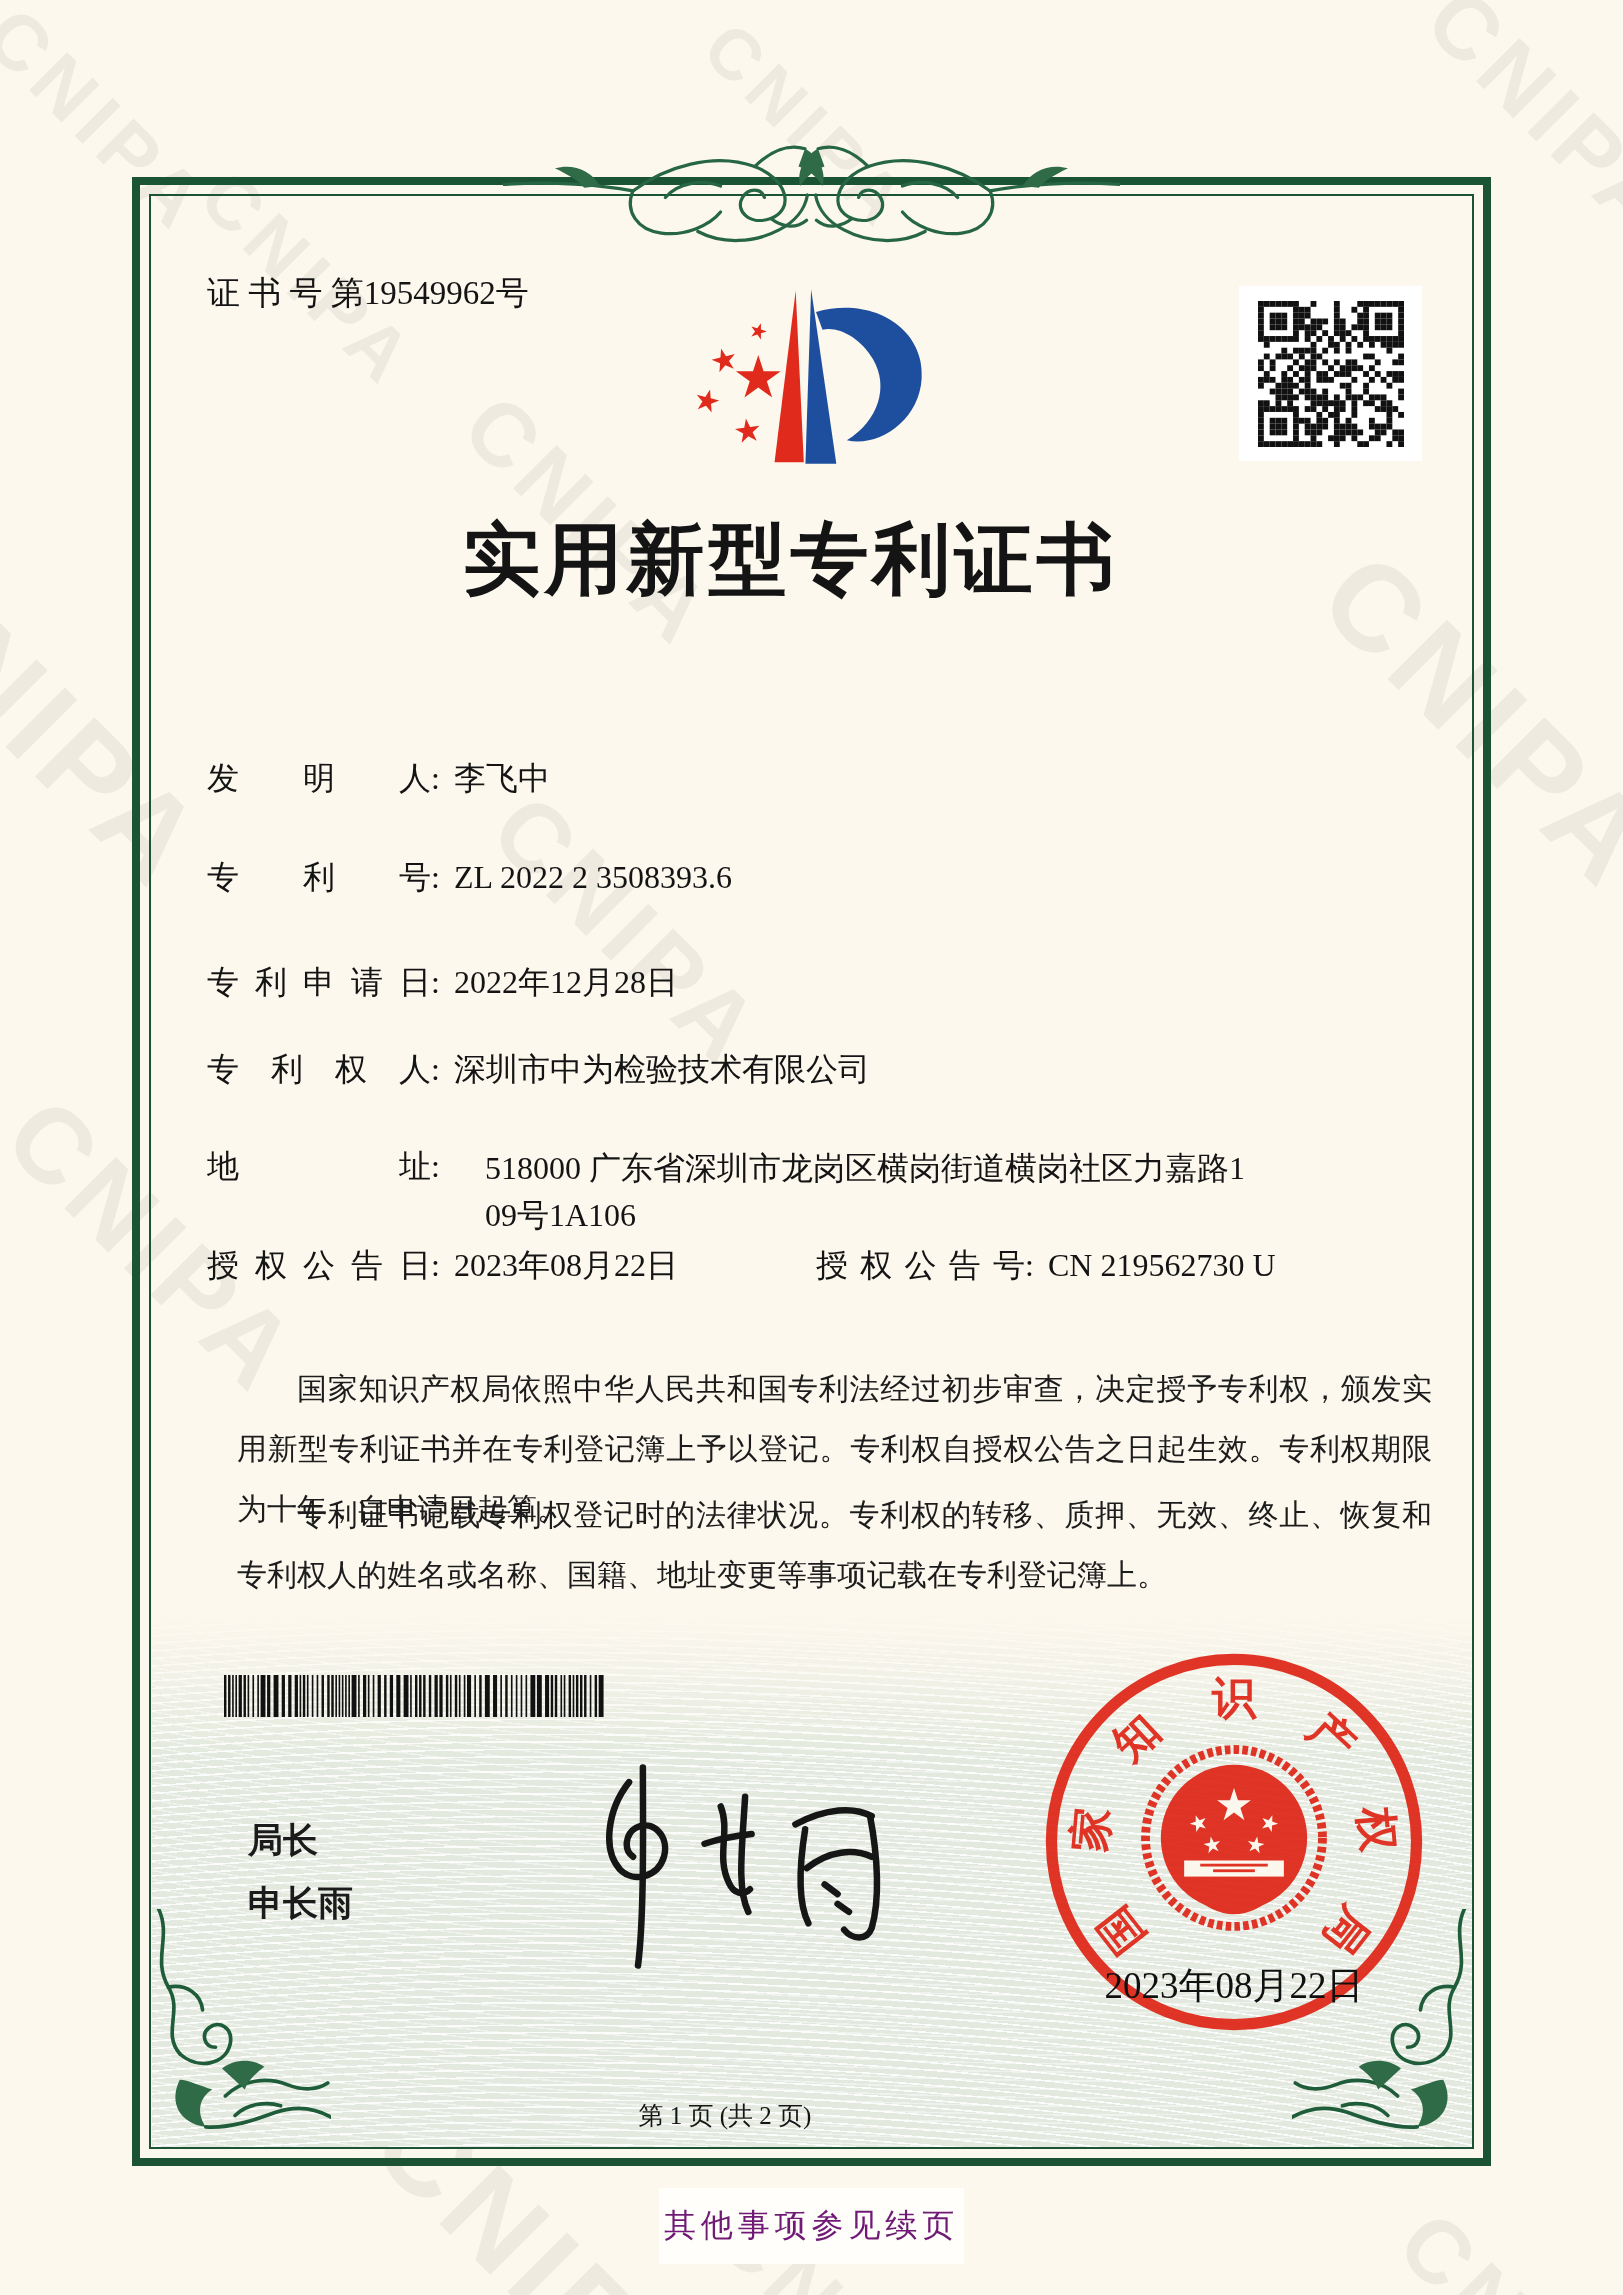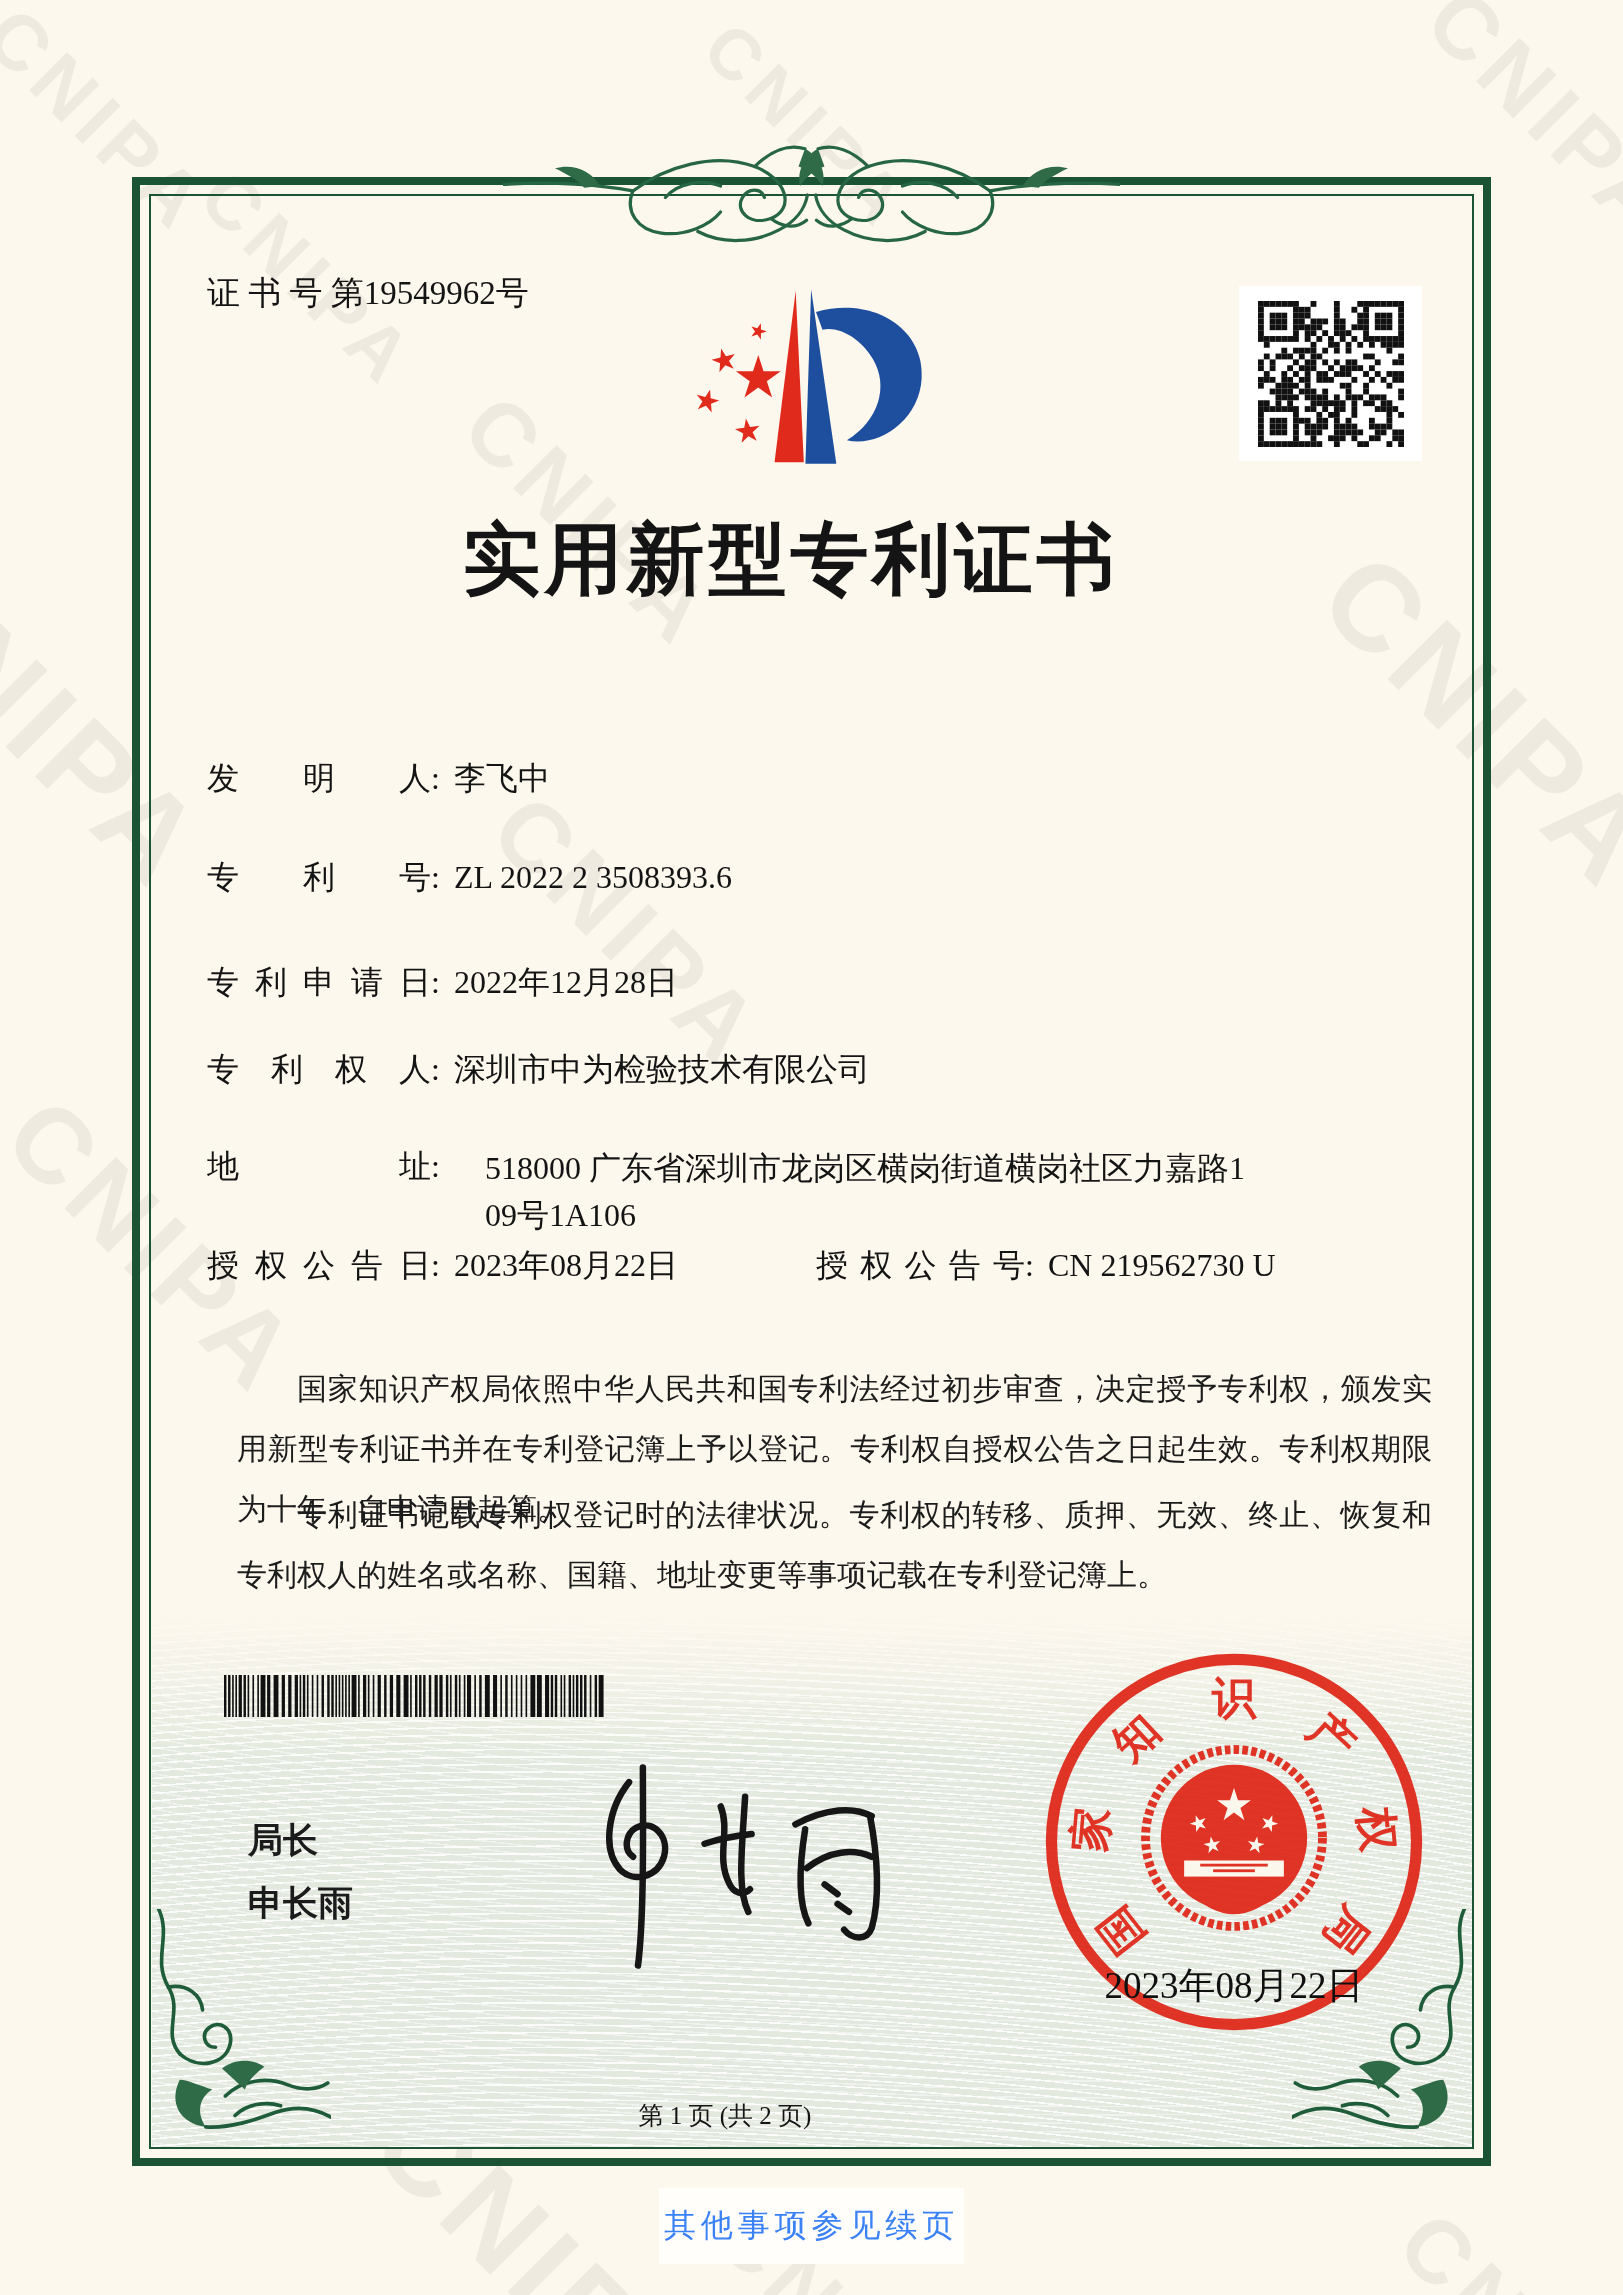--- a/index.html
+++ b/index.html
@@ -53,21 +53,21 @@
   .sig{position:absolute;left:552px;top:1752px;width:357px;height:229px;}
 
   .seal{position:absolute;left:1041px;top:1649px;width:386px;height:386px;opacity:.95;}
   .seal-date{position:absolute;left:1041px;top:1961px;width:386px;text-align:center;
              font-size:37px;color:#101010;}
 
   .page-info{position:absolute;left:0;top:2099px;width:1450px;text-align:center;font-size:25px;}
 
   .note-box{position:absolute;left:659px;top:2188px;width:305px;height:76px;background:#fffefa;
             display:flex;align-items:center;justify-content:center;z-index:3;}
-  .note-text{font-size:32px;letter-spacing:4.9px;color:#3b82f6;}
+  .note-text{font-size:32px;letter-spacing:4.9px;color:#701a75;}
 
   .flourish{position:absolute;left:503px;top:134px;width:617px;height:122px;z-index:2;}
   .corner{position:absolute;top:1909px;width:187px;height:244px;z-index:2;}
   .corner.left{left:144px;}
   .corner.right{right:144px;transform:scaleX(-1);}
 </style>
 </head>
 <body>
 
 <div class="page">

